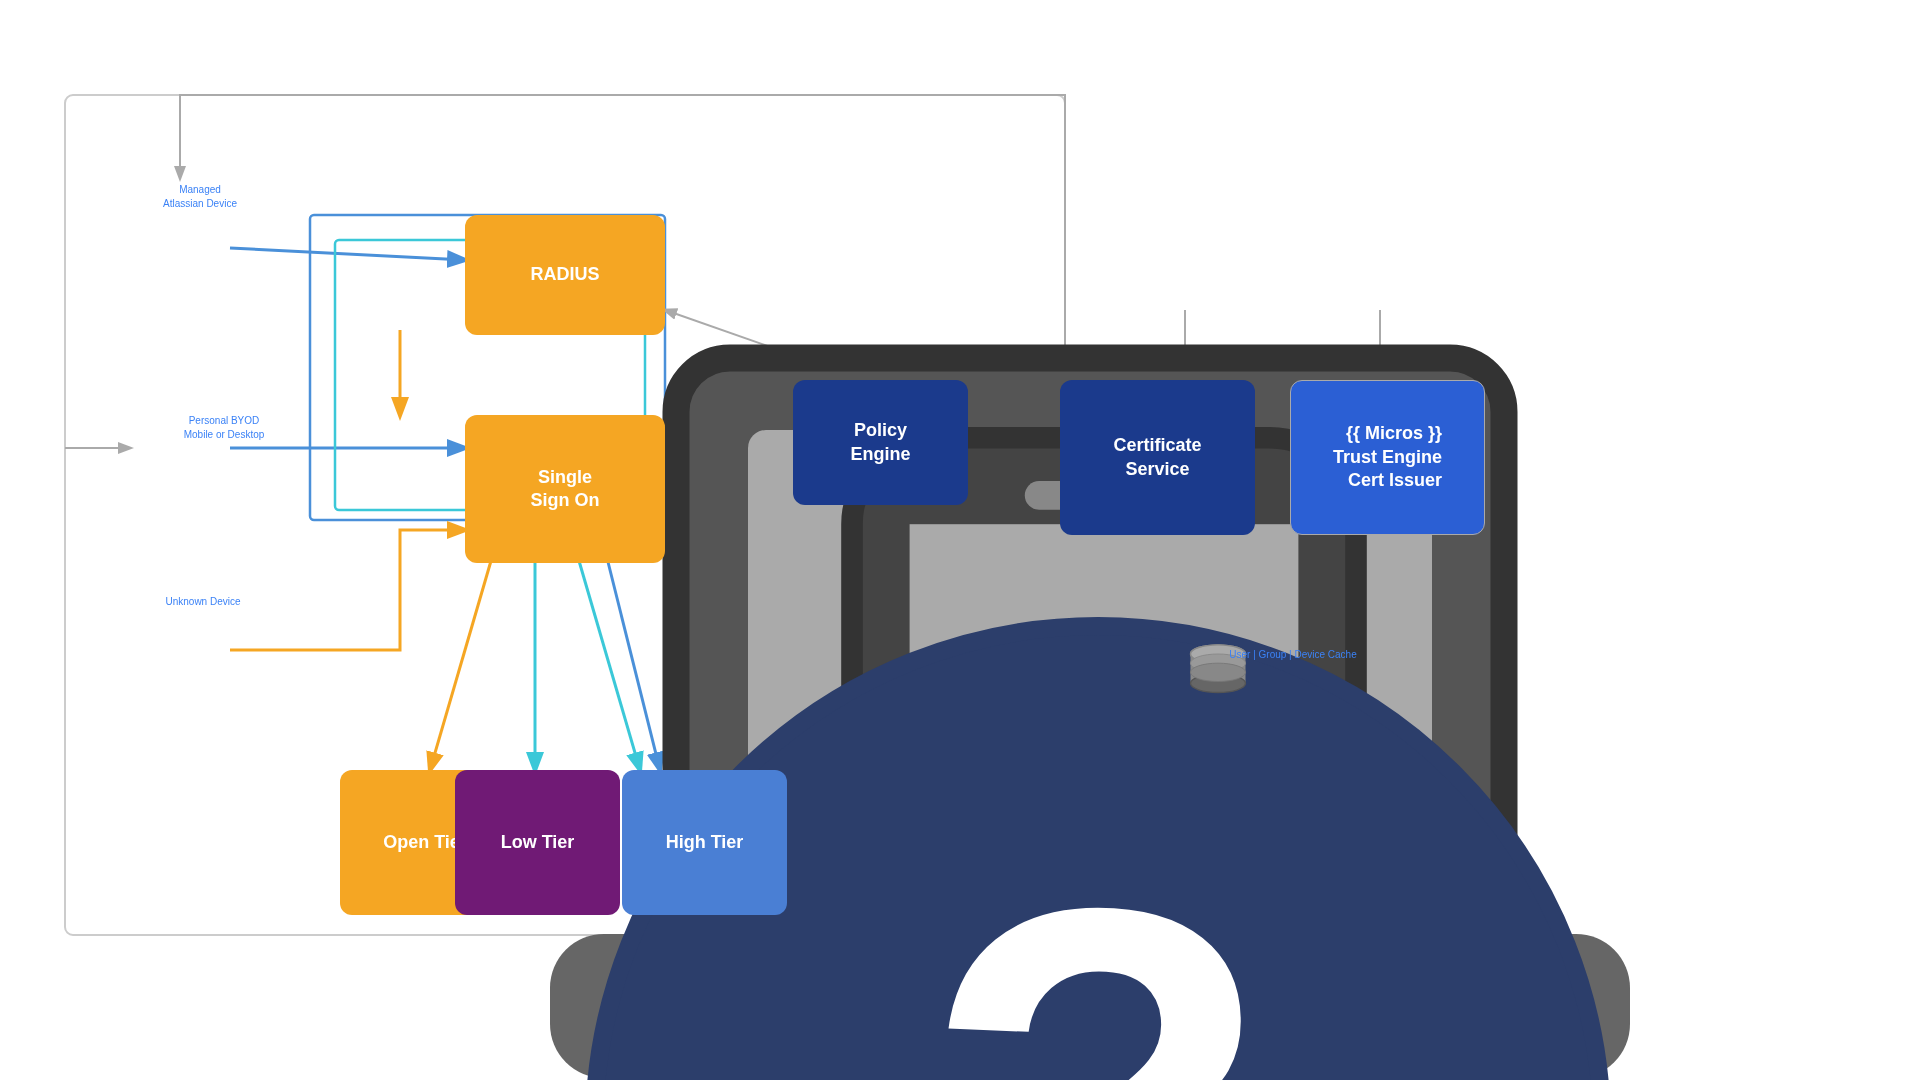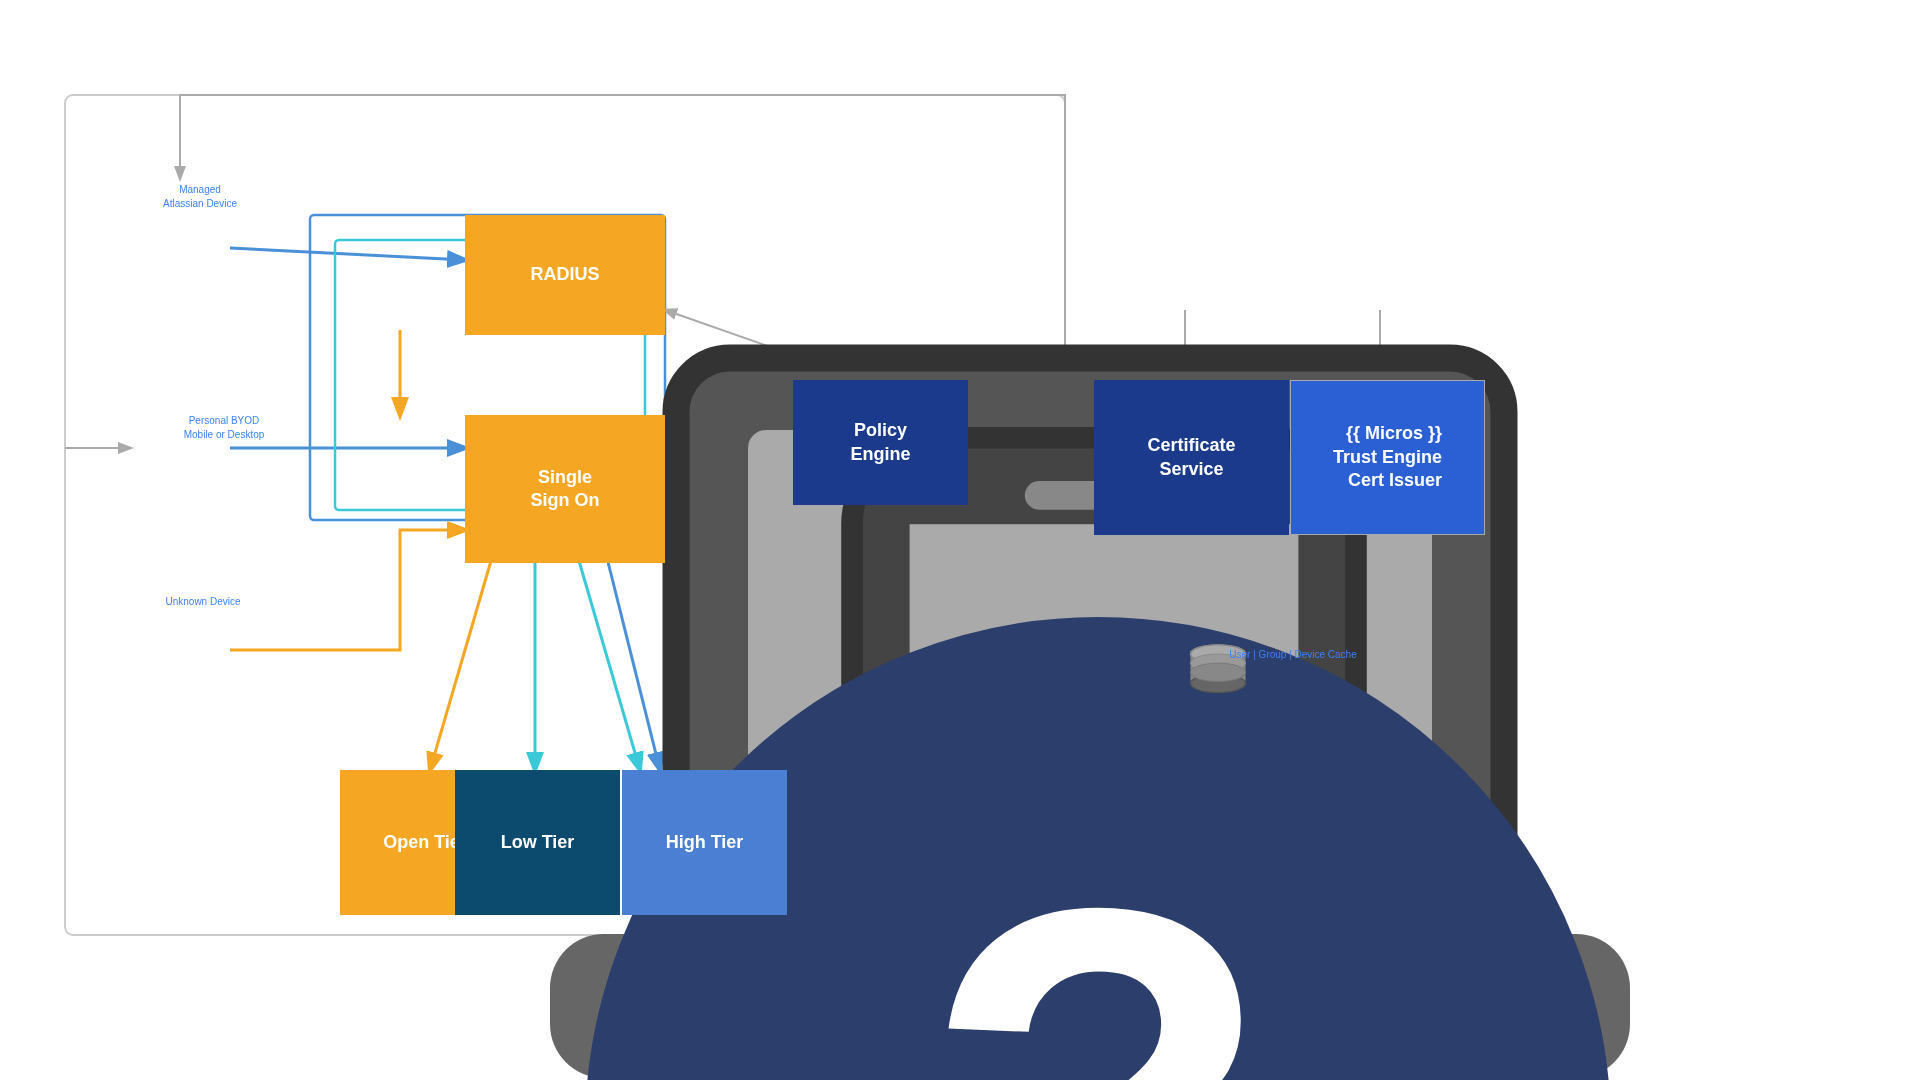--- a/index.html
+++ b/index.html
@@ -18,21 +18,21 @@
       height: 1080px;
     }
     svg {
       position: absolute;
       top: 0; left: 0;
       width: 1920px;
       height: 1080px;
     }
     .node {
       position: absolute;
-      border-radius: 0;
+      border-radius: 12px;
       display: flex;
       align-items: center;
       justify-content: center;
       text-align: center;
       font-weight: 600;
       font-size: 18px;
       color: #fff;
       line-height: 1.3;
     }
     .node-orange { background: #F5A623; }
@@ -166,33 +166,33 @@
   </div>
 
   <div class="node node-orange" style="left:465px; top:415px; width:200px; height:148px;">
     <span>Single<br>Sign On</span>
   </div>
 
   <div class="node node-orange" style="left:340px; top:770px; width:170px; height:145px;">
     <span>Open Tier</span>
   </div>
 
-  <div class="node node-cyan" style="left:455px; top:770px; width:165px; height:145px; background:#0c4a6e;">
+  <div class="node node-cyan" style="left:455px; top:770px; width:165px; height:145px; background:#701a75;">
     <span>Low Tier</span>
   </div>
 
   <div class="node node-blue-mid" style="left:622px; top:770px; width:165px; height:145px; background:#4A7FD4;">
     <span>High Tier</span>
   </div>
 
   <div class="node node-blue-dark" style="left:793px; top:380px; width:175px; height:125px; background:#1B3A8C;">
     <span>Policy<br>Engine</span>
   </div>
 
-  <div class="node node-blue-dark" style="left:1060px; top:380px; width:195px; height:155px; background:#1B3A8C;margin-left:34px;">
+  <div class="node node-blue-dark" style="left:1060px; top:380px; width:195px; height:155px; background:#1B3A8C;">
     <span>Certificate<br>Service</span>
   </div>
 
   <div class="node node-blue-mid" style="left:1290px; top:380px; width:195px; height:155px; background:#2B5FD4; border: 1px solid #aaa;">
     <span>{{ Micros }}<br>Trust Engine<br>Cert Issuer</span>
   </div>
 
 
   <div class="icon-container" style="left:1183px; top:643px;">
     <svg class="db-icon" width="70" height="60" viewBox="0 0 70 60">

